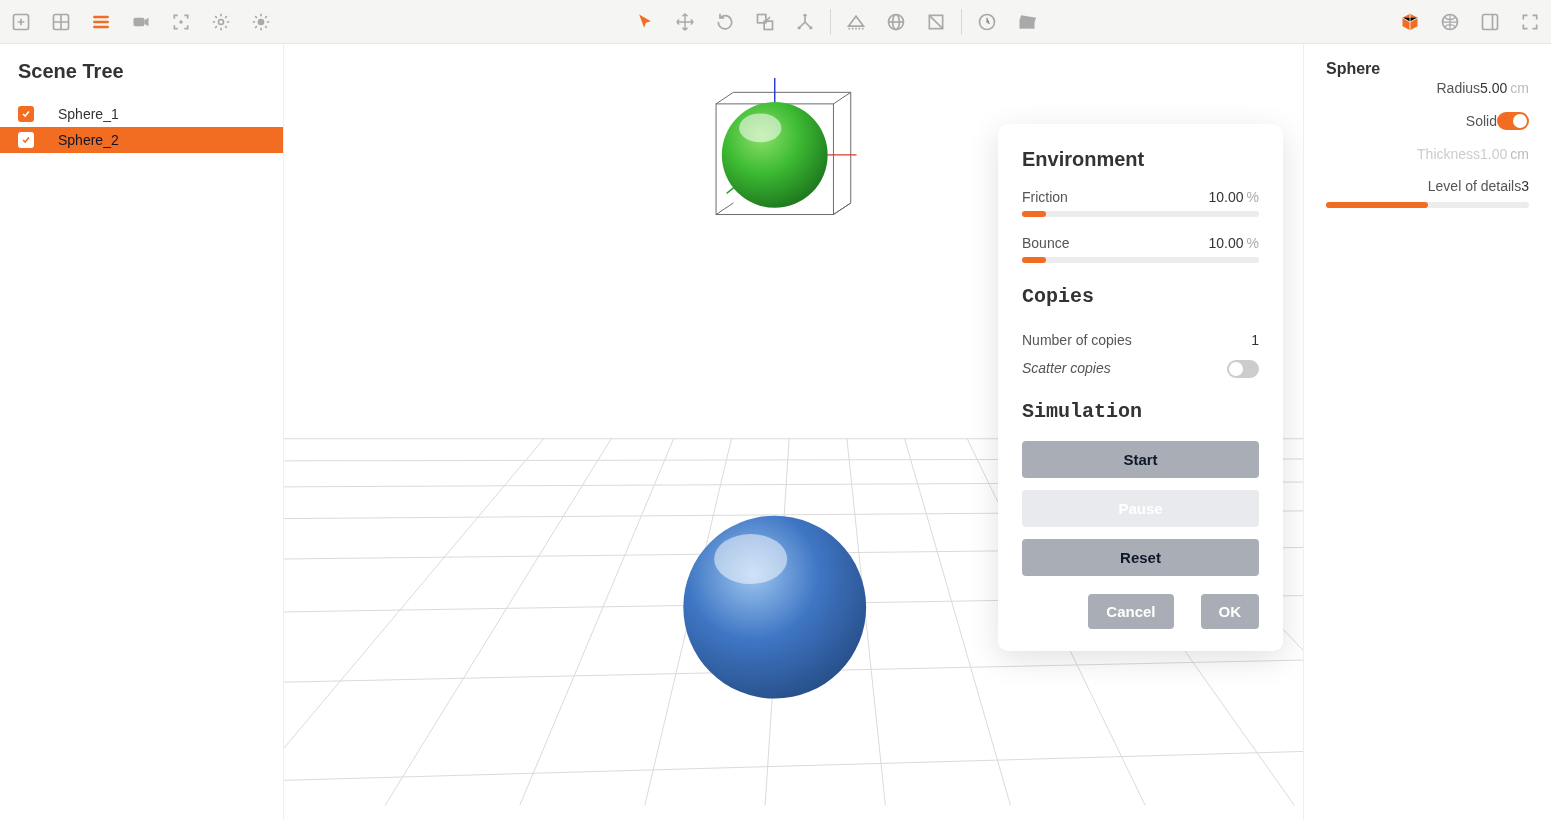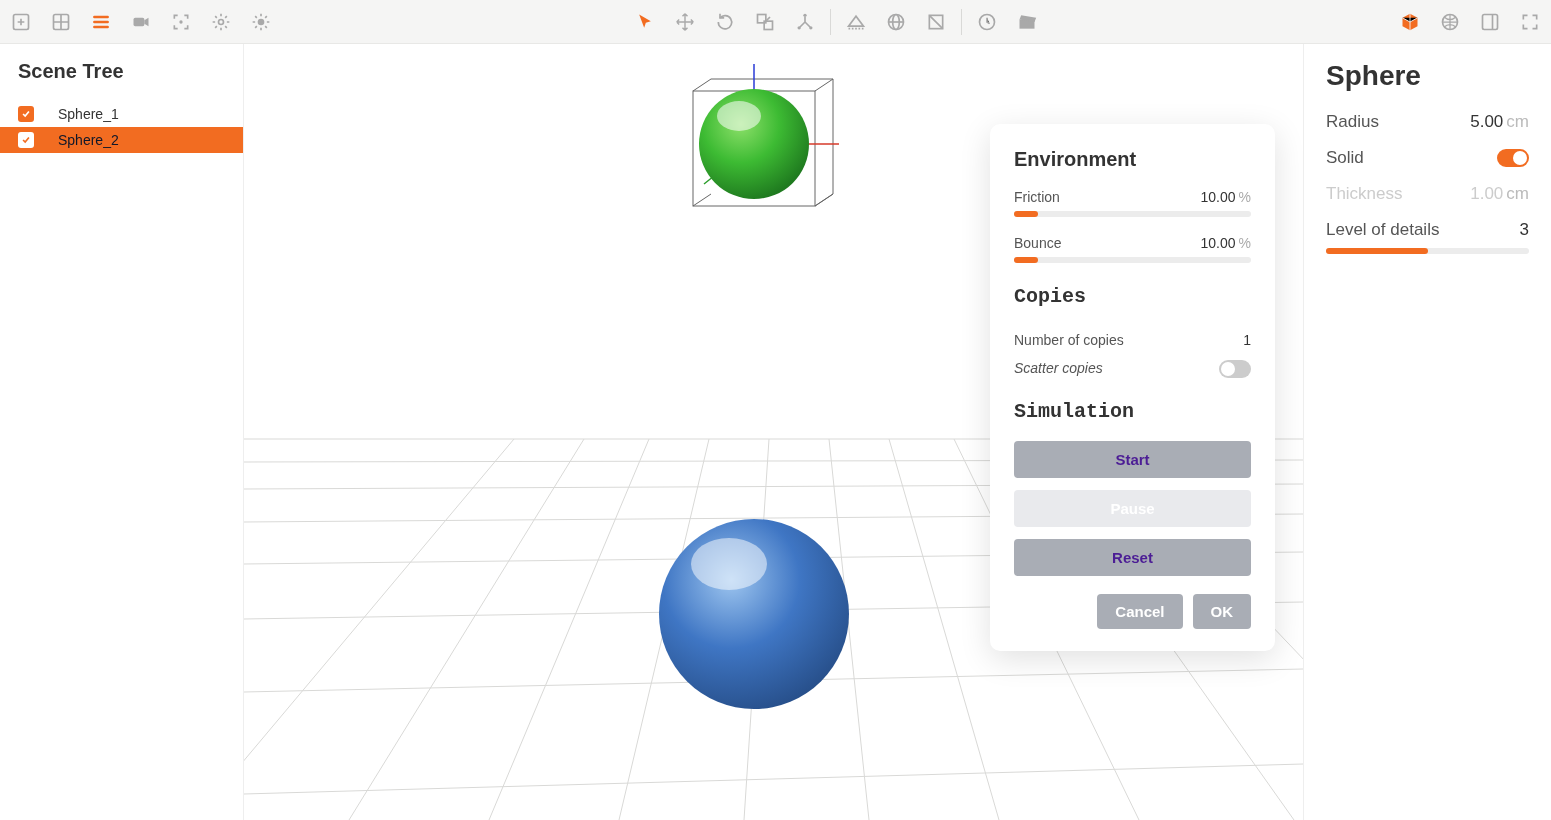--- a/index.html
+++ b/index.html
@@ -32,21 +32,21 @@
 }
 .tb-icon.active { color: #f26c21; }
 .tb-icon svg { width: 20px; height: 20px; }
 
 
 .main {
   display: flex;
   height: calc(100% - 44px);
 }
 .sidebar-left {
-  width: 244px;
+  width: 284px;
   border-right: 1px solid #eee;
   background: #fff;
 }
 .sidebar-left h2 {
   font-size: 20px;
   font-weight: 600;
   padding: 16px 18px 18px;
 }
 .tree-item {
   display: flex;
@@ -78,21 +78,21 @@
   flex: 1;
   position: relative;
   background: #fff;
   overflow: hidden;
 }
 
 
 .env-panel {
   position: absolute;
   top: 80px;
-  right: 28px;
+  right: 20px;
   width: 285px;
   background: #fff;
   border-radius: 10px;
   box-shadow: 0 8px 32px rgba(0,0,0,0.12);
   padding: 24px 24px 22px;
 }
 .env-panel h3 {
   font-size: 20px;
   font-weight: 600;
   margin-bottom: 18px;
@@ -121,30 +121,30 @@
   border-radius: 3px;
 }
 .sim-btn {
   display: block;
   width: 100%;
   padding: 10px 0;
   margin-bottom: 12px;
   border: none;
   border-radius: 4px;
   background: #a9adb5;
-  color: #4c1d95;
+  color: #0f172a;
   font-size: 15px;
   font-weight: 600;
   cursor: pointer;
 }
 .sim-btn.disabled { background: #e9eaed; color: #fff; cursor: default; }
 .dialog-actions {
   display: flex;
   justify-content: flex-end;
-  gap: 10px;
+  gap: 27px;
   margin-top: 18px;
 }
 .dlg-btn {
   padding: 9px 18px;
   border: none;
   border-radius: 4px;
   background: #a9adb5;
   color: #fff;
   font-size: 15px;
   font-weight: 600;
@@ -171,29 +171,29 @@
 }
 .toggle.on .toggle-knob { left: 16px; }
 
 
 .sidebar-right {
   width: 248px;
   border-left: 1px solid #eee;
   padding: 16px 22px;
 }
 .sidebar-right h2 {
-  font-size: 28px;
+  font-size: 16px;
   font-weight: 600;
-  margin-bottom: 20px;
+  margin-bottom: 2px;
 }
 .insp-row {
   display: flex;
-  justify-content: space-between;
+  justify-content: flex-end;
   align-items: center;
-  font-size: 17px;
+  font-size: 14px;
   color: #555;
   margin-bottom: 16px;
 }
 .insp-row.disabled { color: #ccc; }
 .insp-row .val { color: #333; }
 .insp-row.disabled .val { color: #ccc; }
 .insp-row .val .unit { color: #bbb; margin-left: 3px; }
 .lod-slider {
   height: 6px;
   background: #ececec;

